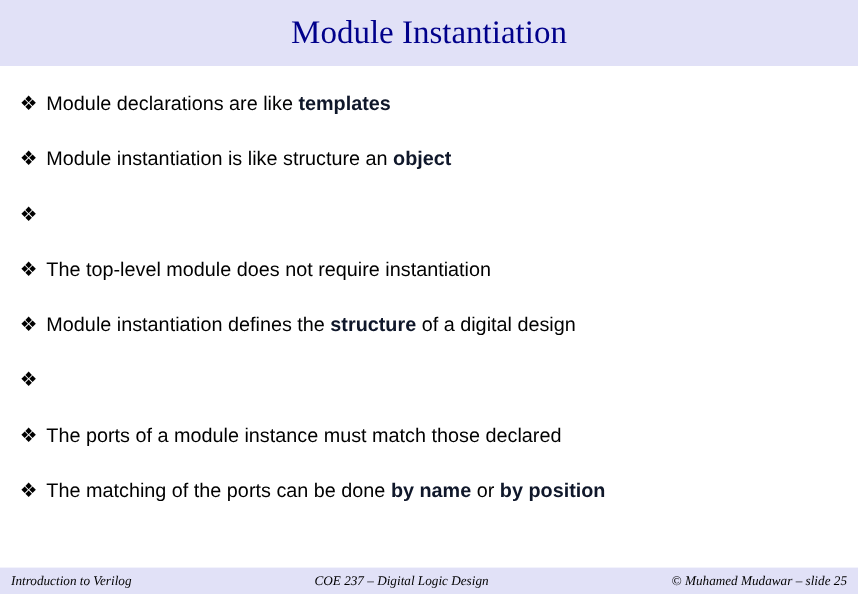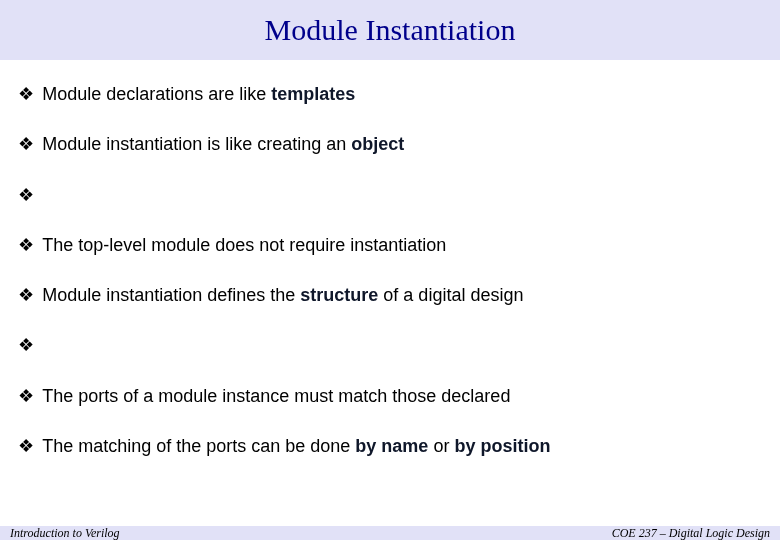--- a/index.html
+++ b/index.html
@@ -41,21 +41,21 @@
     line-height: 1.35;
     flex-shrink: 0;
   }
   .red-bold { color: #0f172a; font-weight: bold; }
   .black-bold { font-weight: bold; color: #0f172a; }
   .footer {
     position: absolute;
     bottom: 0;
     left: 0;
     width: 100%;
-    height: 14px;
+    height: 24px;
     background: #e1e1f7;
     display: flex;
     align-items: center;
     justify-content: space-between;
     padding: 0 10px;
     font-family: Garamond, "Times New Roman", serif;
     font-style: italic;
     font-size: 12px;
     color: #000;
   }
@@ -73,21 +73,21 @@
   <div class="bullet-line">
     <span class="diamond">❖</span>
     <span>
       <span>Module declarations are like </span><span class="red-bold">templates</span><span></span>
     </span>
   </div>
 
   <div class="bullet-line">
     <span class="diamond">❖</span>
     <span>
-      <span>Module instantiation is like creating an </span><span class="red-bold">object</span><span></span>
+      <span>Module instantiation is like structure an </span><span class="red-bold">object</span><span></span>
     </span>
   </div>
 
   <div class="bullet-line">
     <span class="diamond">❖</span>
   </div>
 
   <div class="bullet-line">
     <span class="diamond">❖</span>
     <span>The top-level module does not require instantiation</span>
@@ -114,13 +114,14 @@
     <span>
       <span>The matching of the ports can be done </span><span class="black-bold">by name</span><span> or </span><span class="black-bold">by position</span>
     </span>
   </div>
 
 </div>
 
 <div class="footer">
   <span class="footer-left">Introduction to Verilog</span>
   <span class="footer-center">COE 237 – Digital Logic Design</span>
+  <span class="footer-right">© Muhamed Mudawar – slide 25</span>
 </div>
 
 </body></html>

